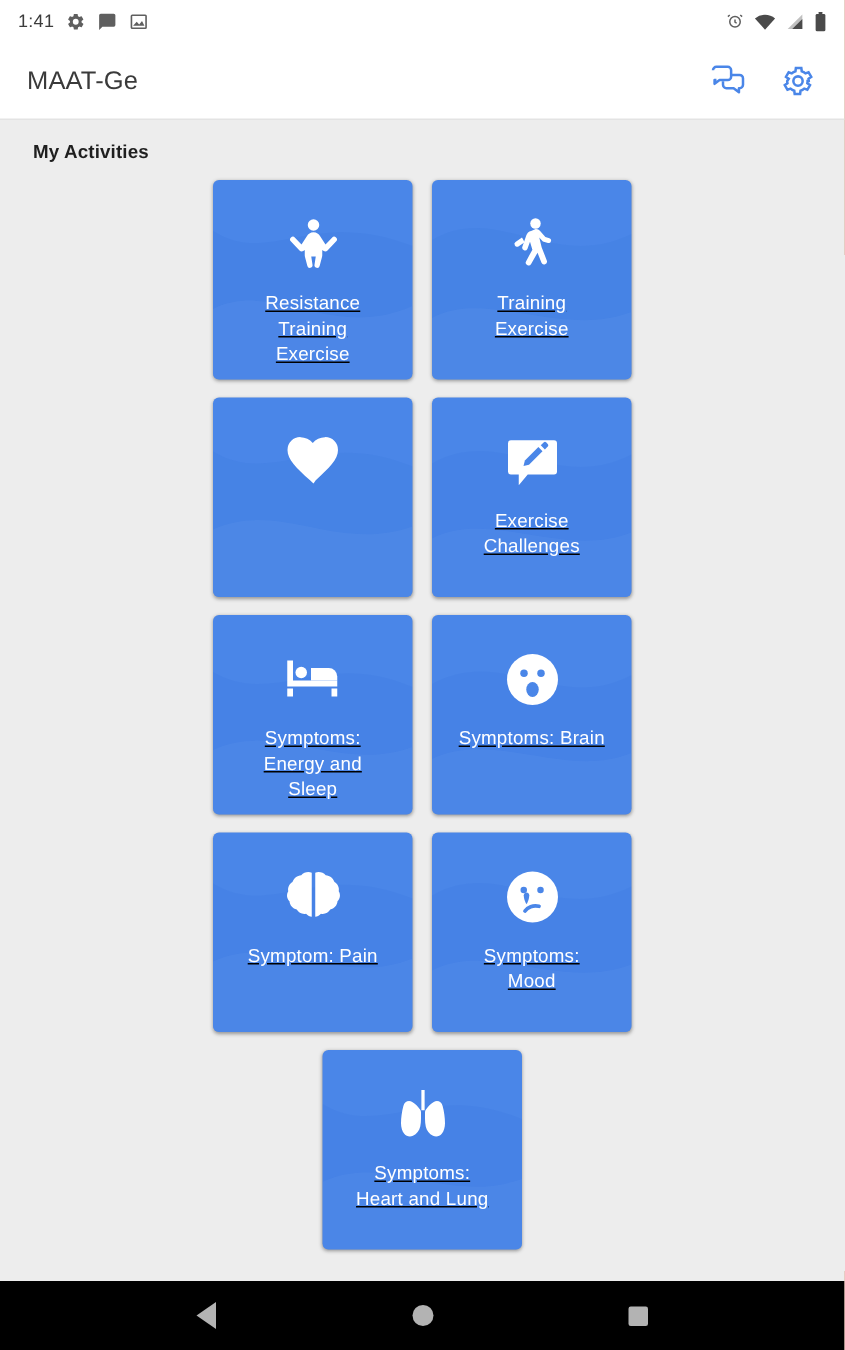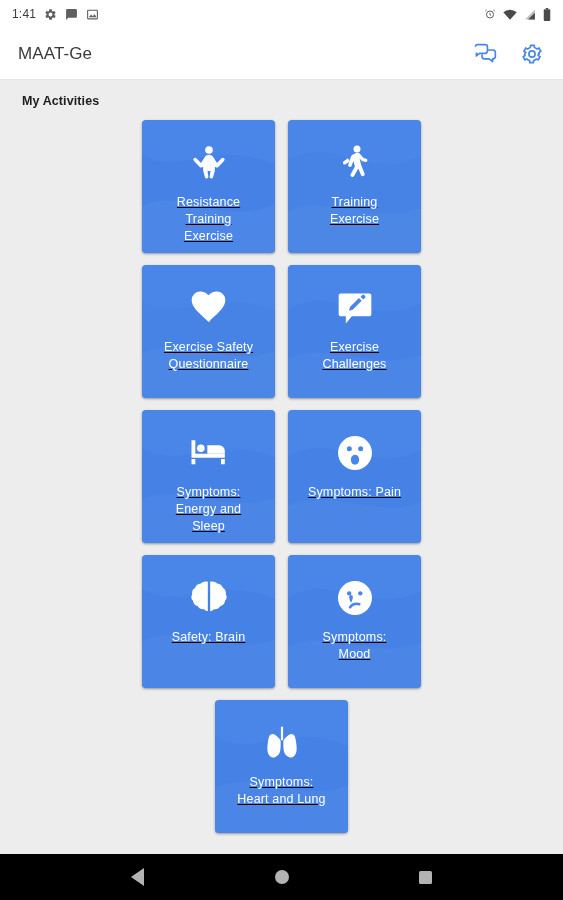--- a/index.html
+++ b/index.html
@@ -294,22 +294,20 @@
       <div class="card">
         <svg class="wave" viewBox="0 0 133 133" preserveAspectRatio="none">
           <path d="M0 36 C40 60 70 20 133 46 L133 133 L0 133 Z" fill="#3f7ce0" opacity="0.32"></path>
           <path d="M0 88 C44 68 82 104 133 86 L133 133 L0 133 Z" fill="#5c93ea" opacity="0.28"></path>
         </svg>
         <span class="card-icon">
           <svg viewBox="0 0 24 24">
               <path d="M12 20.6l-1.5-1.37C5.1 14.3 1.6 11.1 1.6 7.2A5.1 5.1 0 0 1 6.8 2.05c1.9 0 3.7.88 4.9 2.3 1.2-1.42 3-2.3 4.9-2.3A5.1 5.1 0 0 1 21.8 7.2c0 3.9-3.5 7.1-8.9 12.05L12 20.6z"></path>
             </svg>
         </span>
-        <span class="card-label">Exercise Safety
-Questionnaire</span>
       </div>
 
       <div class="card">
         <svg class="wave" viewBox="0 0 133 133" preserveAspectRatio="none">
           <path d="M0 44 C46 18 82 64 133 38 L133 133 L0 133 Z" fill="#3f7ce0" opacity="0.3"></path>
           <path d="M0 94 C38 74 88 108 133 90 L133 133 L0 133 Z" fill="#5c93ea" opacity="0.26"></path>
         </svg>
         <span class="card-icon">
           <svg viewBox="0 0 24 24">
               <path d="M3.4 3.3h17.2a1.2 1.2 0 0 1 1.2 1.2v11.3a1.2 1.2 0 0 1-1.2 1.2H10.1L6.5 21.3v-4.3H3.4a1.2 1.2 0 0 1-1.2-1.2V4.5a1.2 1.2 0 0 1 1.2-1.2z"></path>
@@ -345,35 +343,35 @@
           <path d="M0 96 C40 76 90 110 133 92 L133 133 L0 133 Z" fill="#5c93ea" opacity="0.26"></path>
         </svg>
         <span class="card-icon">
           <svg viewBox="0 0 24 24">
               <circle cx="12" cy="12" r="10.2"></circle>
               <circle cx="8.6" cy="9.5" r="1.5" fill="#4a86e8"></circle>
               <circle cx="15.4" cy="9.5" r="1.5" fill="#4a86e8"></circle>
               <ellipse cx="12" cy="16" rx="2.5" ry="3" fill="#4a86e8"></ellipse>
             </svg>
         </span>
-        <span class="card-label">Symptoms: Pain</span>
+        <span class="card-label">Symptoms: Brain</span>
       </div>
 
       <div class="card">
         <svg class="wave" viewBox="0 0 133 133" preserveAspectRatio="none">
           <path d="M0 34 C40 58 68 18 133 44 L133 133 L0 133 Z" fill="#3f7ce0" opacity="0.3"></path>
           <path d="M0 86 C44 66 84 104 133 84 L133 133 L0 133 Z" fill="#5c93ea" opacity="0.26"></path>
         </svg>
         <span class="card-icon">
           <svg viewBox="0 0 24 24">
               <path d="M11.3 2.3c-1.5-.6-3.2-.1-4.2 1-1.6.1-3 1.2-3.5 2.7-1.3.7-2 2.2-1.7 3.7-.8 1.3-.6 3 .5 4 .1 1.6 1.3 3 2.9 3.3.7 1.3 2.2 2 3.7 1.7.8.7 1.5 1.2 2.3 1.2V2.6a2.5 2.5 0 0 0-.0-.3z"></path>
               <path d="M12.7 2.3c1.5-.6 3.2-.1 4.2 1 1.6.1 3 1.2 3.5 2.7 1.3.7 2 2.2 1.7 3.7.8 1.3.6 3-.5 4-.1 1.6-1.3 3-2.9 3.3-.7 1.3-2.2 2-3.7 1.7-.8.7-1.5 1.2-2.3 1.2V2.6a2.5 2.5 0 0 1 .0-.3z"></path>
             </svg>
         </span>
-        <span class="card-label">Safety: Brain</span>
+        <span class="card-label">Symptom: Pain</span>
       </div>
 
       <div class="card">
         <svg class="wave" viewBox="0 0 133 133" preserveAspectRatio="none">
           <path d="M0 42 C46 16 80 62 133 36 L133 133 L0 133 Z" fill="#3f7ce0" opacity="0.3"></path>
           <path d="M0 92 C38 72 86 106 133 88 L133 133 L0 133 Z" fill="#5c93ea" opacity="0.26"></path>
         </svg>
         <span class="card-icon">
           <svg viewBox="0 0 24 24">
               <circle cx="12" cy="12" r="10.2"></circle>

